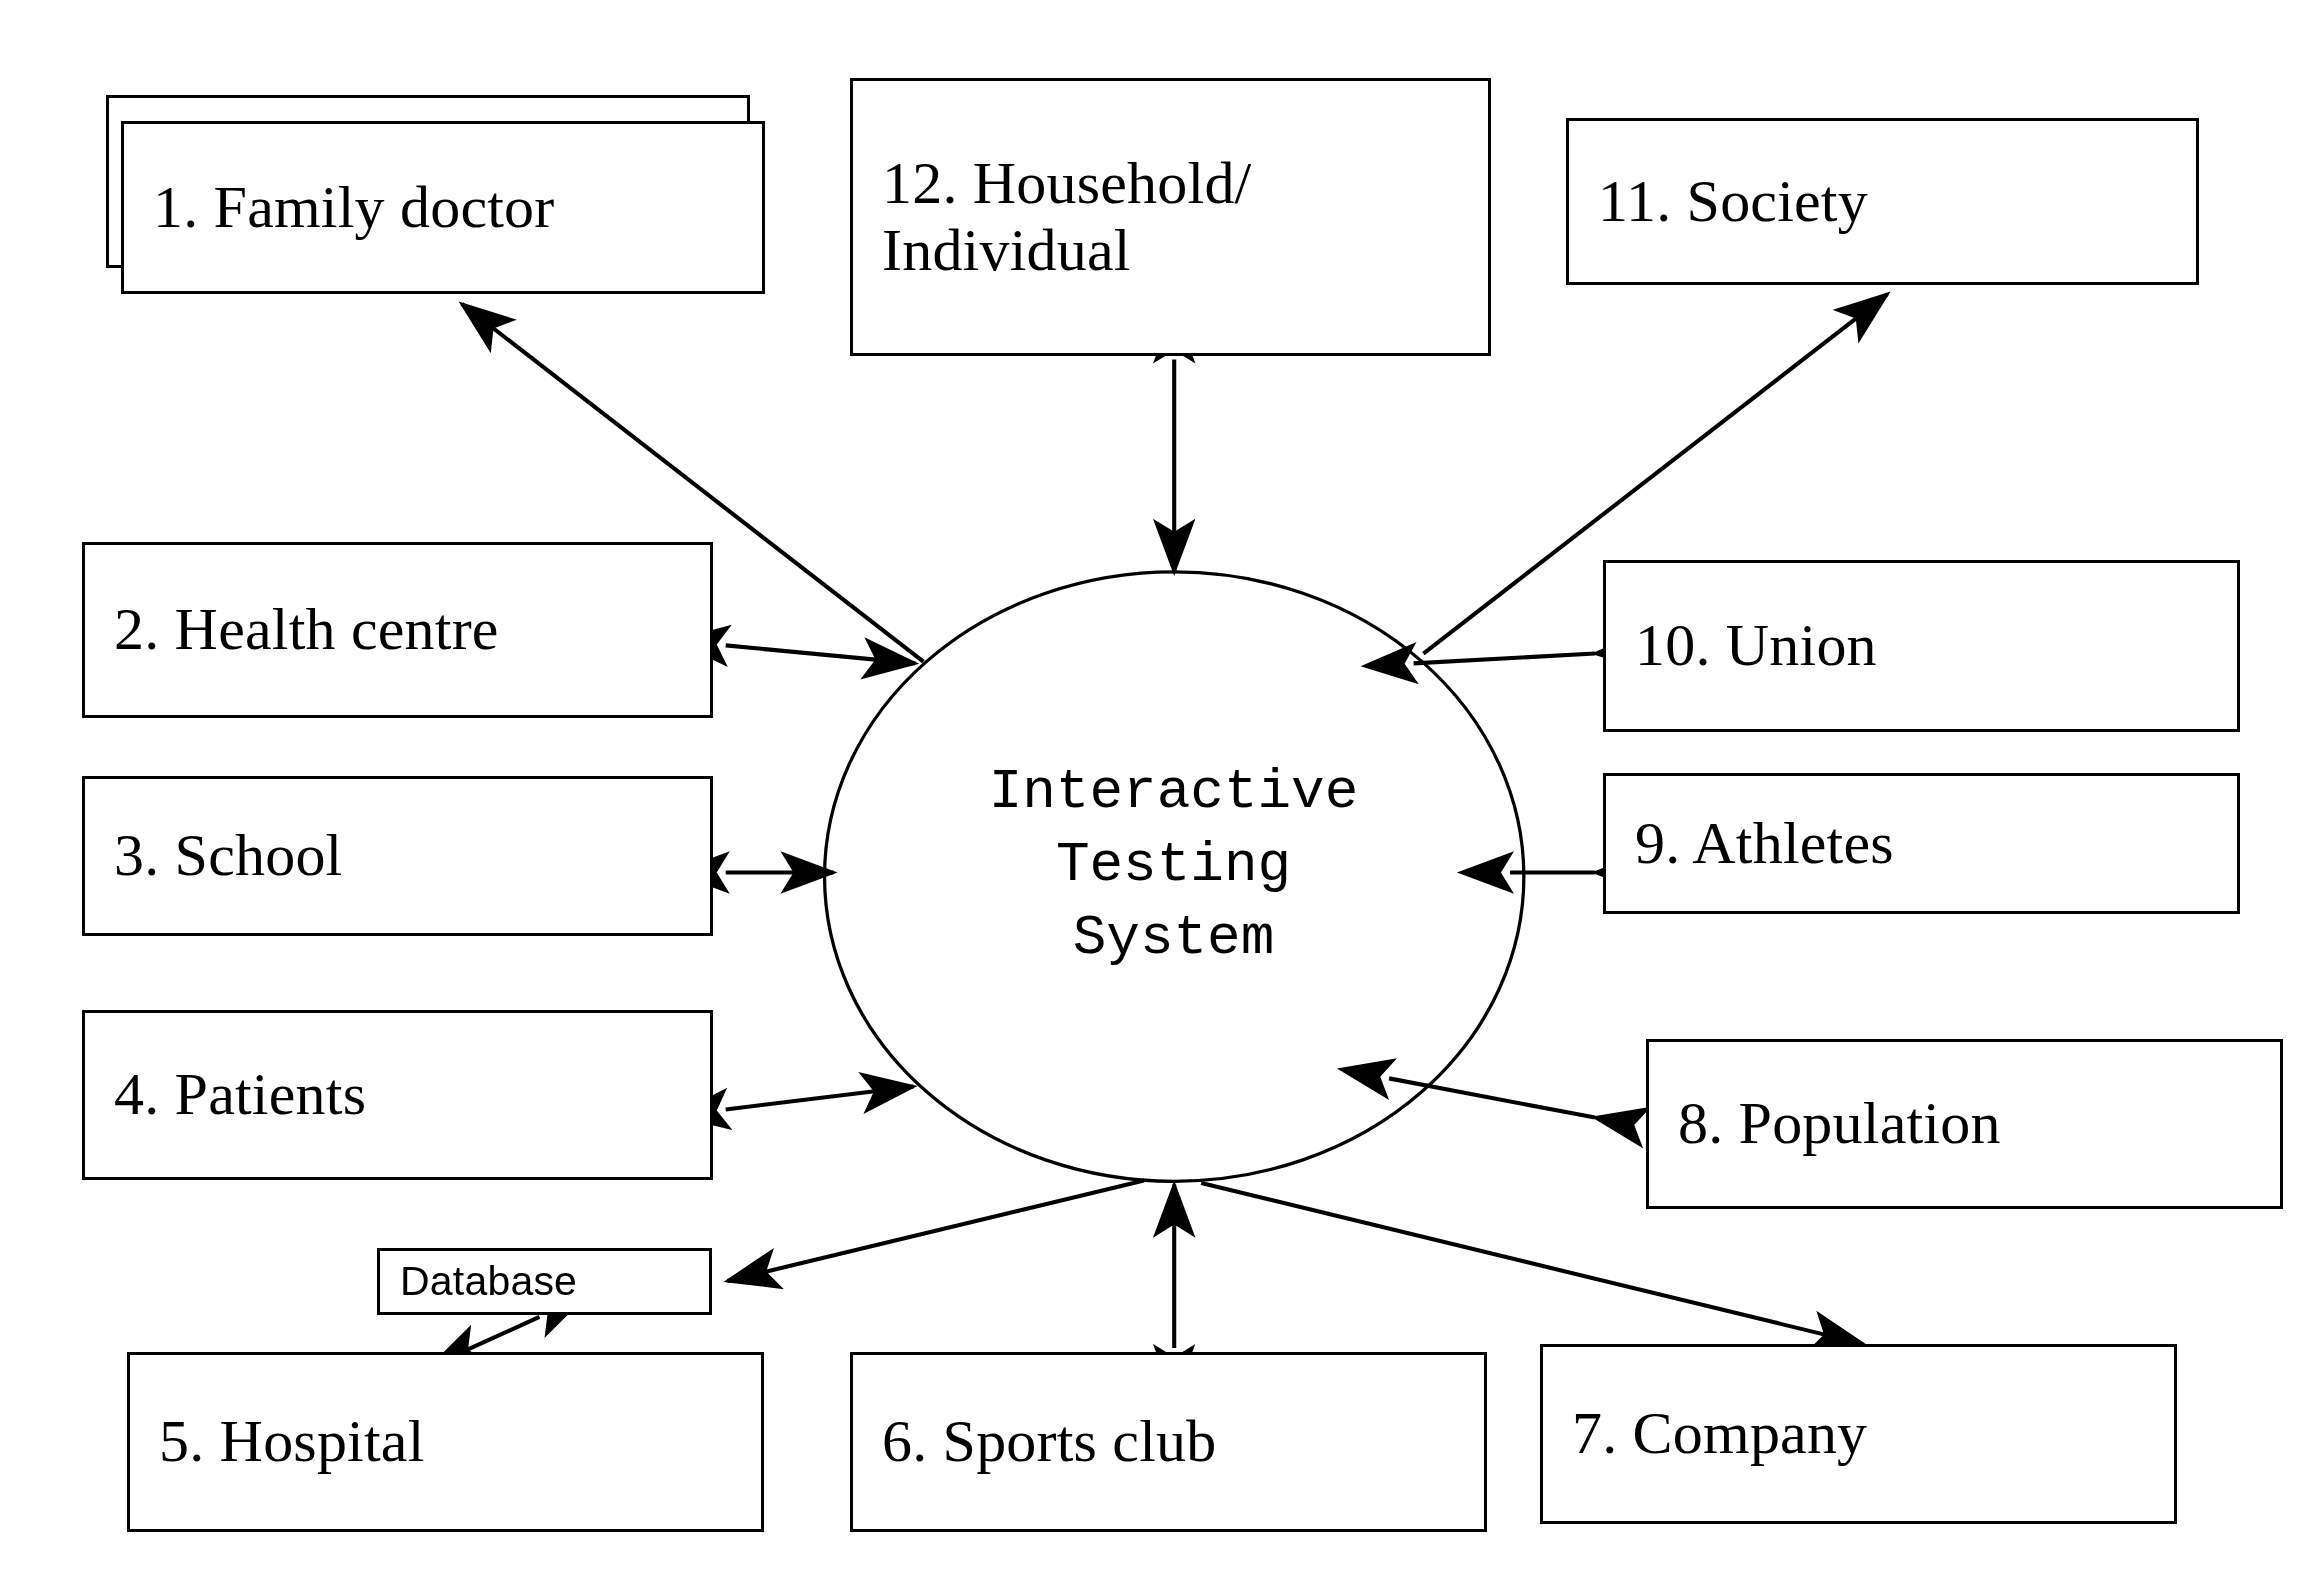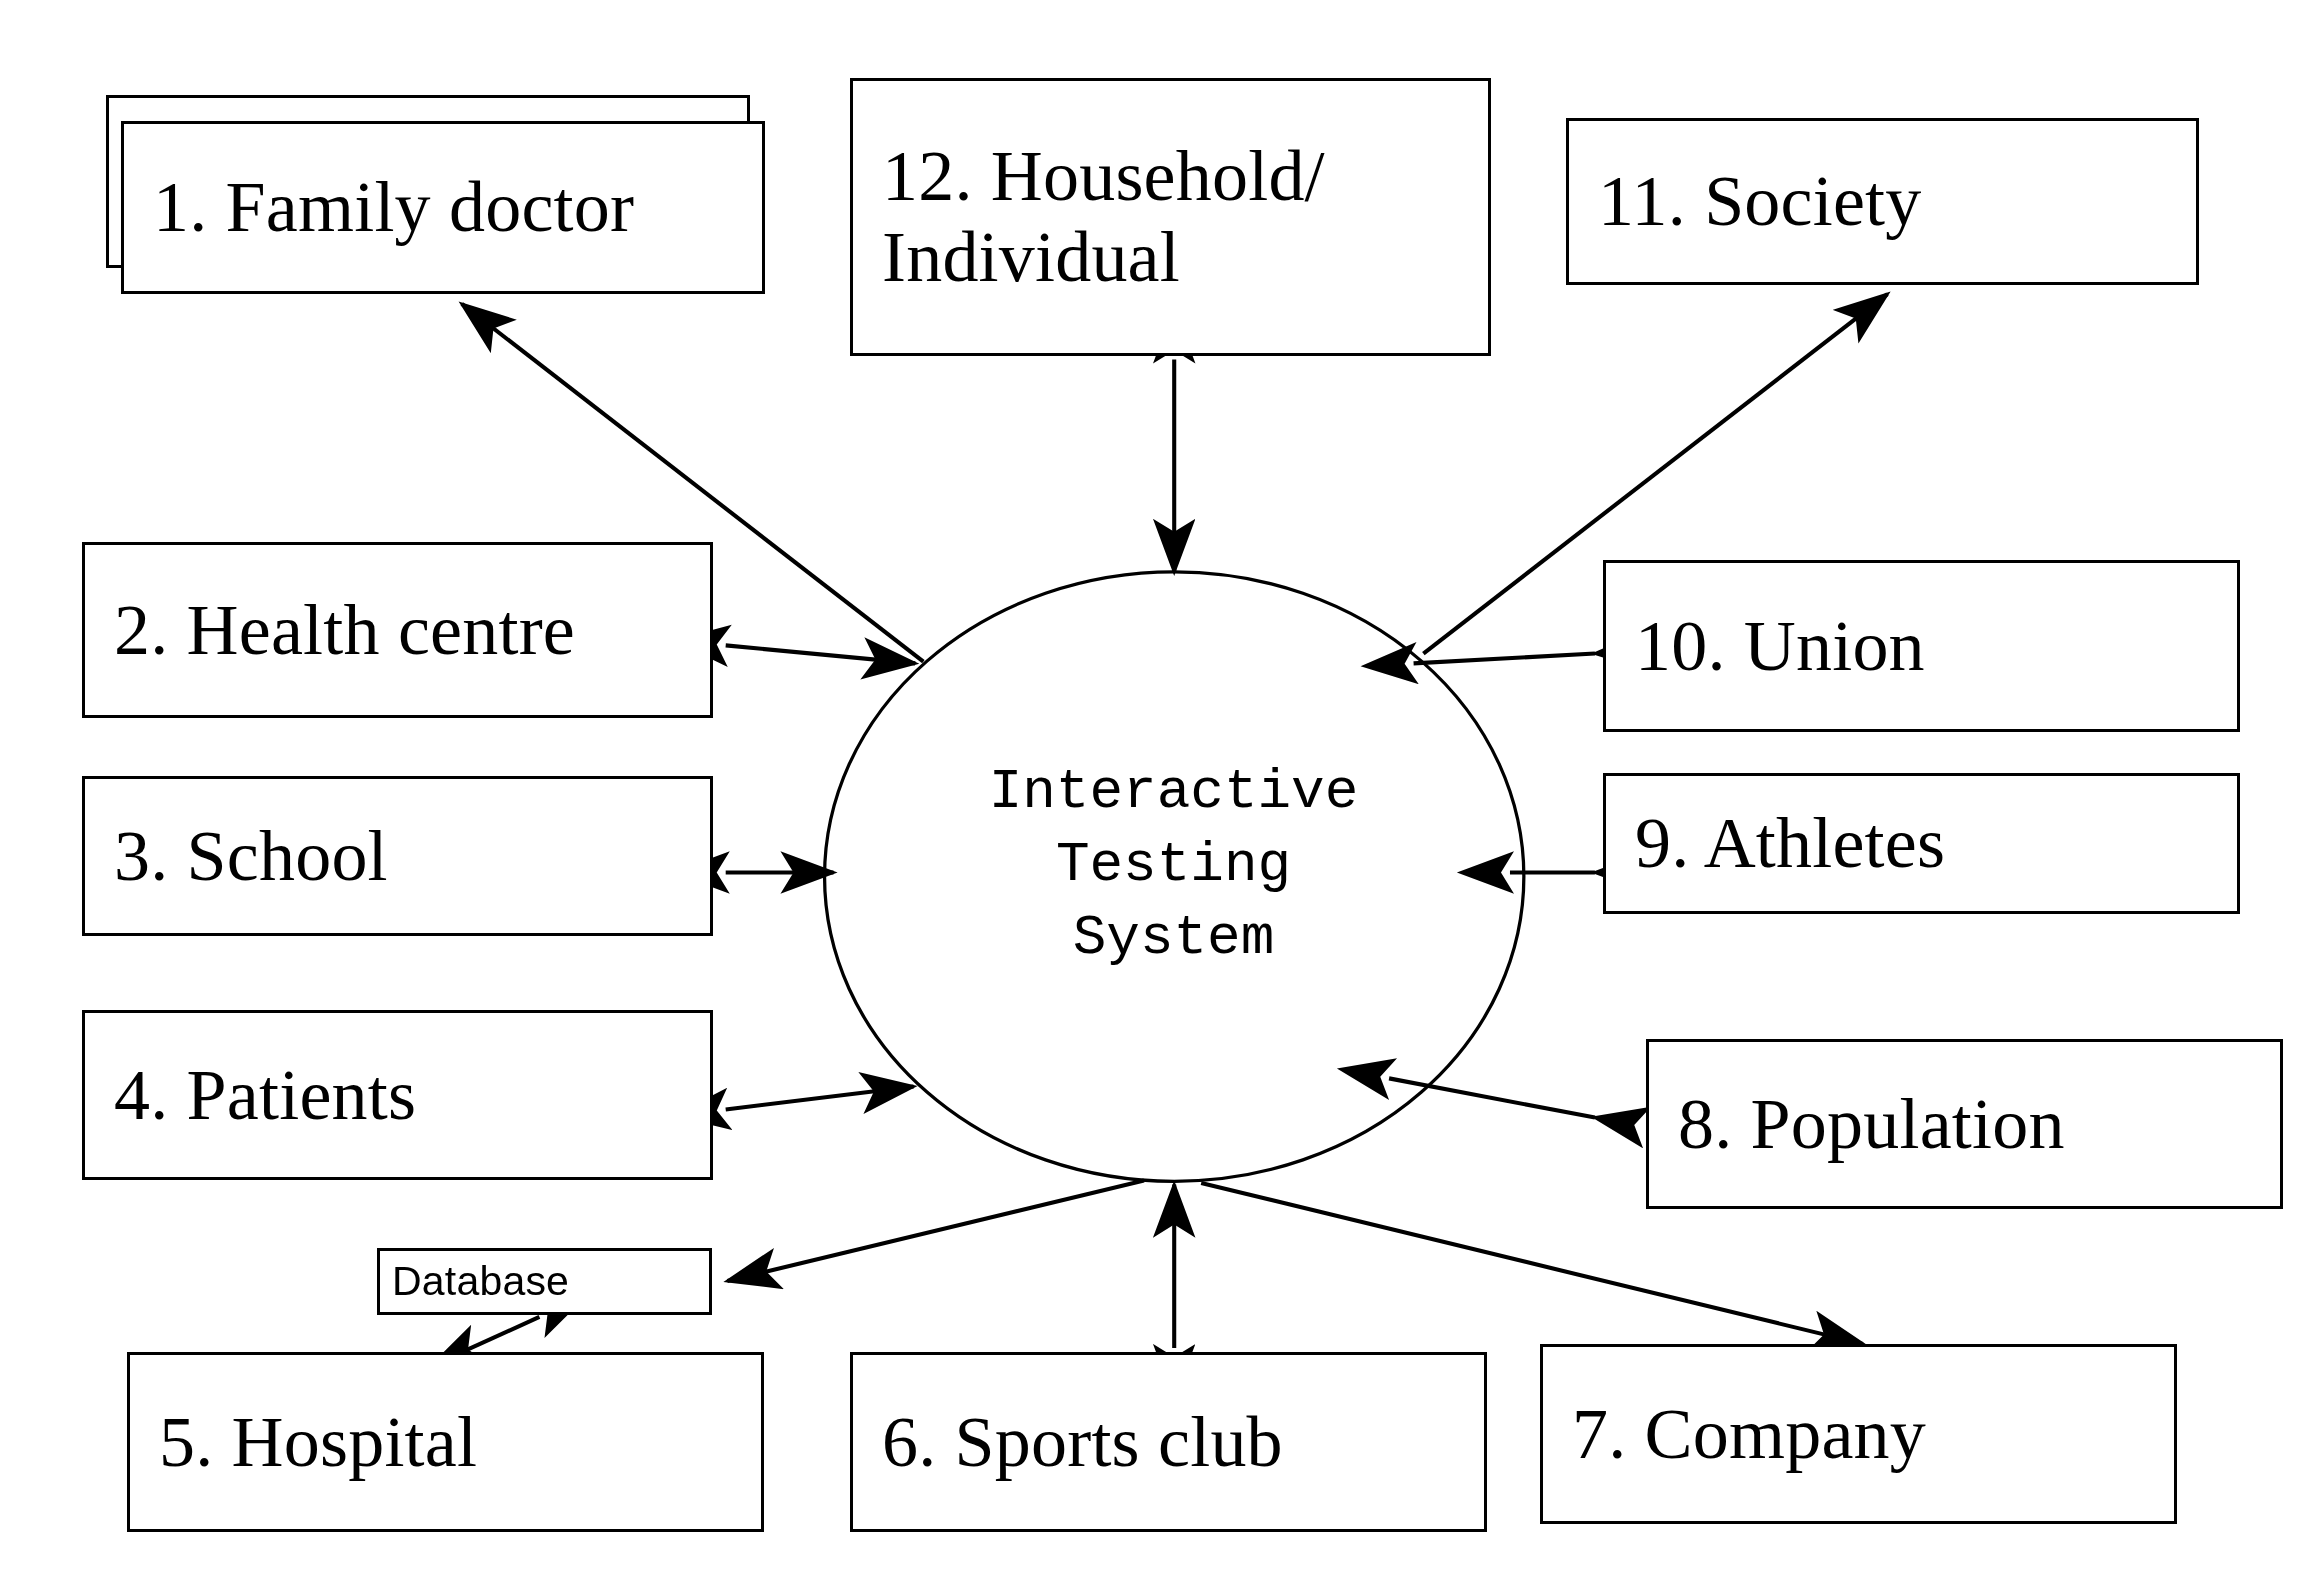--- a/index.html
+++ b/index.html
@@ -20,41 +20,41 @@
   .node{
     position:absolute;
     box-sizing:border-box;
     border:3.3px solid #000;
     background:#ffffff;
     display:flex;
     align-items:center;
     z-index:3;
   }
   .node .lbl{
-    font-size:72px;
+    font-size:60px;
     line-height:1.12;
     letter-spacing:0.2px;
     padding-left:29px;
     white-space:pre-line;
     font-family:"Liberation Serif", serif;
   }
   
   .ghost{
     position:absolute;
     box-sizing:border-box;
     border:3.3px solid #000;
     background:#ffffff;
     z-index:2;
   }
   
   .node.db{border-width:3.3px;}
   .node.db .lbl{
     font-family:"Liberation Sans", sans-serif;
     font-size:41px;
-    padding-left:12px;
+    padding-left:20px;
   }
 
   
   #hub-text{
     position:absolute;
     z-index:3;
     text-align:center;
     font-size:56px;
     line-height:1.30;
     font-family:Liberation Mono, monospace;

